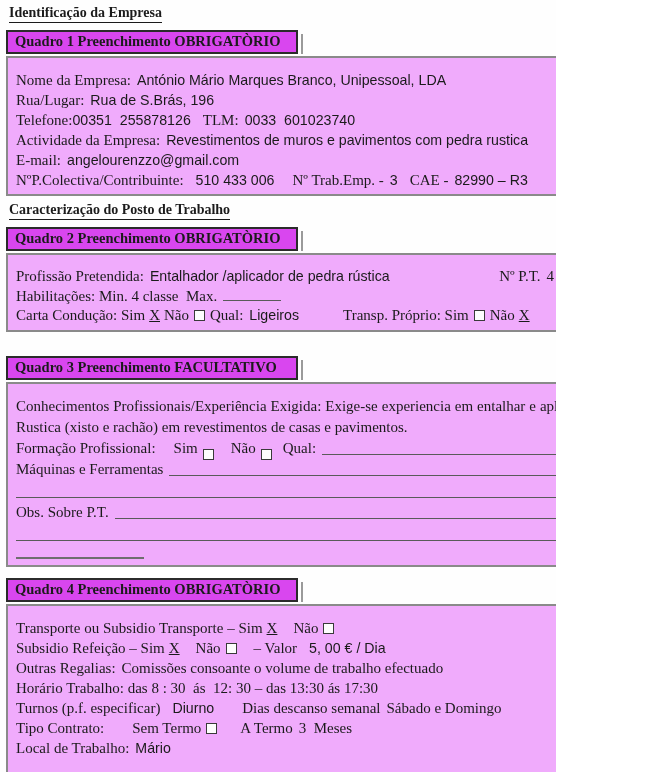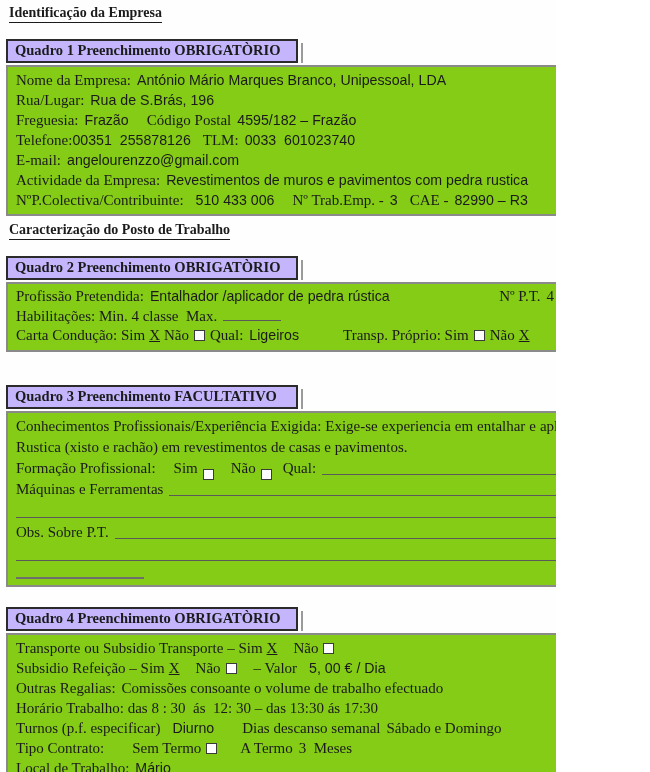--- a/index.html
+++ b/index.html
@@ -7,30 +7,30 @@
     position:relative;width:556px;height:772px;background:#fefefe;
     font-family:"Liberation Serif",serif;color:#1b1b1b;overflow:hidden;
     box-sizing:border-box;padding-top:2px;
   }
   .heading{margin:1px 0 2px 9px;}
   .heading span{
     display:inline-block;font-weight:bold;font-size:14px;
     border-bottom:1.5px solid #1b1b1b;padding-bottom:1px;
   }
   .qheader{
-    position:relative;margin:16px 0 2px 6px;width:292px;box-sizing:border-box;
-    border:2px solid #2b2b2b;padding:1px 7px 2px;background:#c4b5fd;
+    position:relative;margin:7px 0 2px 6px;width:292px;box-sizing:border-box;
+    border:2px solid #2b2b2b;padding:1px 7px 2px;background:#d946ef;
     font-weight:bold;font-size:14.5px;
   }
   .qheader::after{
     content:"";position:absolute;right:-7px;top:2px;bottom:-2px;width:2px;background:#9a9a9a;
   }
   .fbox{
     margin:1px 0 0 6px;width:622px;box-sizing:border-box;
-    border:2px solid #8a8a8a;padding:3px 8px 4px;background:#84cc16;
+    border:2px solid #8a8a8a;padding:12px 8px 4px;background:#f0abfc;
     font-size:15px;
   }
   .line{line-height:20px;white-space:pre-wrap;}
   .b1 .line{line-height:20px;}
   .b2 .line{line-height:19.5px;}
   .b3 .line{line-height:21px;}
   .b4 .line{line-height:20px;}
   .val{font-family:"Liberation Sans",sans-serif;font-size:14.2px;}
   .g6{margin-left:6px;} .g12{margin-left:12px;} .g18{margin-left:18px;}
   .g28{margin-left:28px;}
@@ -59,24 +59,23 @@
     <span>Identificação da Empresa</span>
   </div>
 
   <div class="qheader">
     <span>Quadro 1 Preenchimento OBRIGATÒRIO</span>
   </div>
 
   <div class="fbox b1">
     <div class="line"><span class="lbl">Nome da Empresa:</span><span class="val g6">António Mário Marques Branco, Unipessoal, LDA</span></div>
     <div class="line"><span class="lbl">Rua/Lugar:</span><span class="val g6">Rua de S.Brás, 196</span></div>
-    <div class="line"><span class="lbl">Freguesia:</span><span class="val g6">Frazão</span><span class="lbl g18">Código Postal</span><span class="val g6">4595/182 – Frazão</span></div>
     <div class="line"><span class="lbl">Telefone:</span><span class="val">00351  255878126</span><span class="lbl g12">TLM:</span><span class="val g6">0033  601023740</span></div>
+    <div class="line"><span class="lbl">Actividade da Empresa:</span><span class="val g6">Revestimentos de muros e pavimentos com pedra rustica</span></div>
     <div class="line"><span class="lbl">E-mail:</span><span class="val g6">angelourenzzo@gmail.com</span></div>
-    <div class="line"><span class="lbl">Actividade da Empresa:</span><span class="val g6">Revestimentos de muros e pavimentos com pedra rustica</span></div>
     <div class="line"><span class="lbl">NºP.Colectiva/Contribuinte:</span><span class="val g12">510 433 006</span><span class="lbl g18">Nº Trab.Emp. -</span><span class="val g6">3</span><span class="lbl g12">CAE -</span><span class="val g6">82990 – R3</span></div>
   </div>
 
   <div class="heading" style="margin-top:4px;">
     <span>Caracterização do Posto de Trabalho</span>
   </div>
 
   <div class="qheader">
     <span>Quadro 2 Preenchimento OBRIGATÒRIO</span>
   </div>

